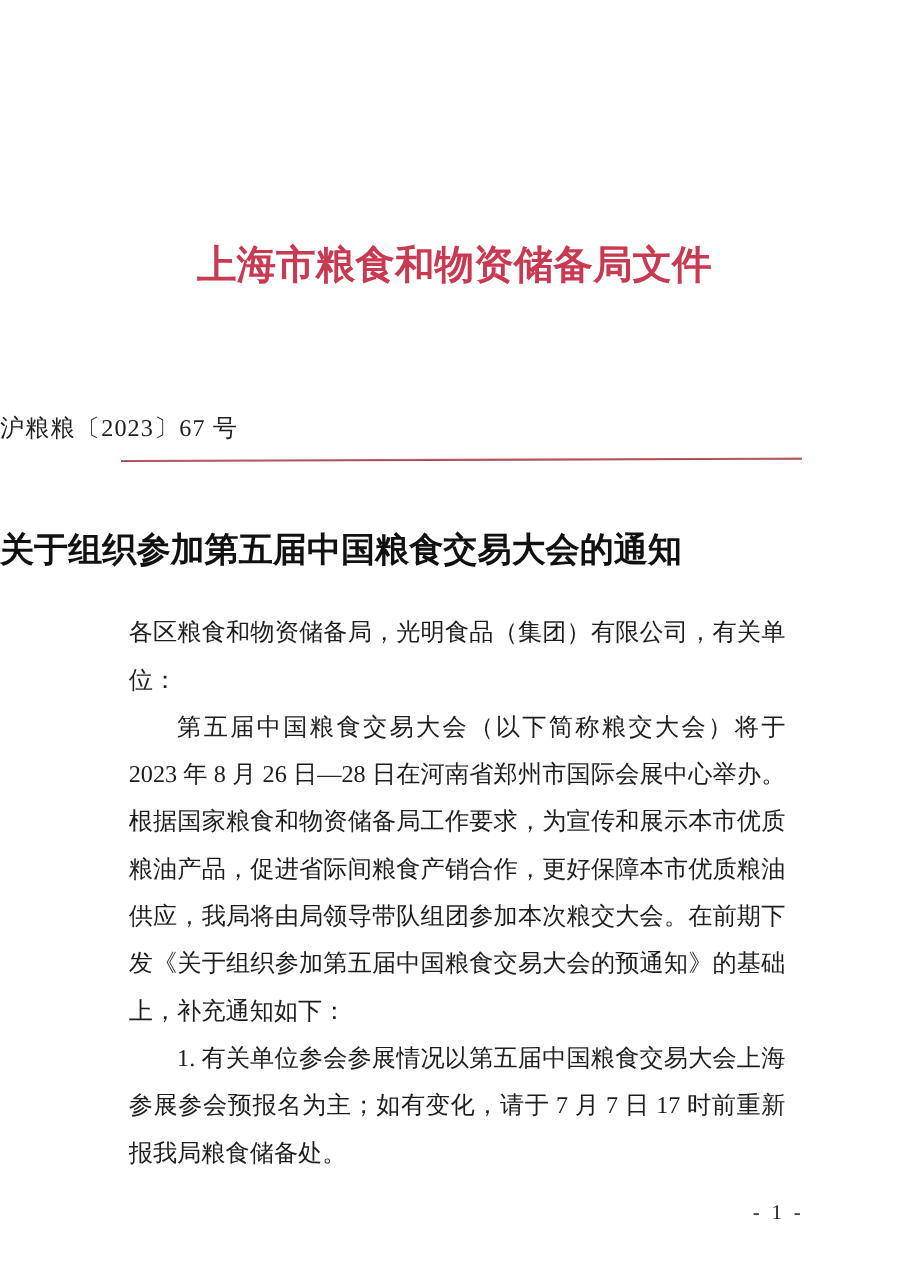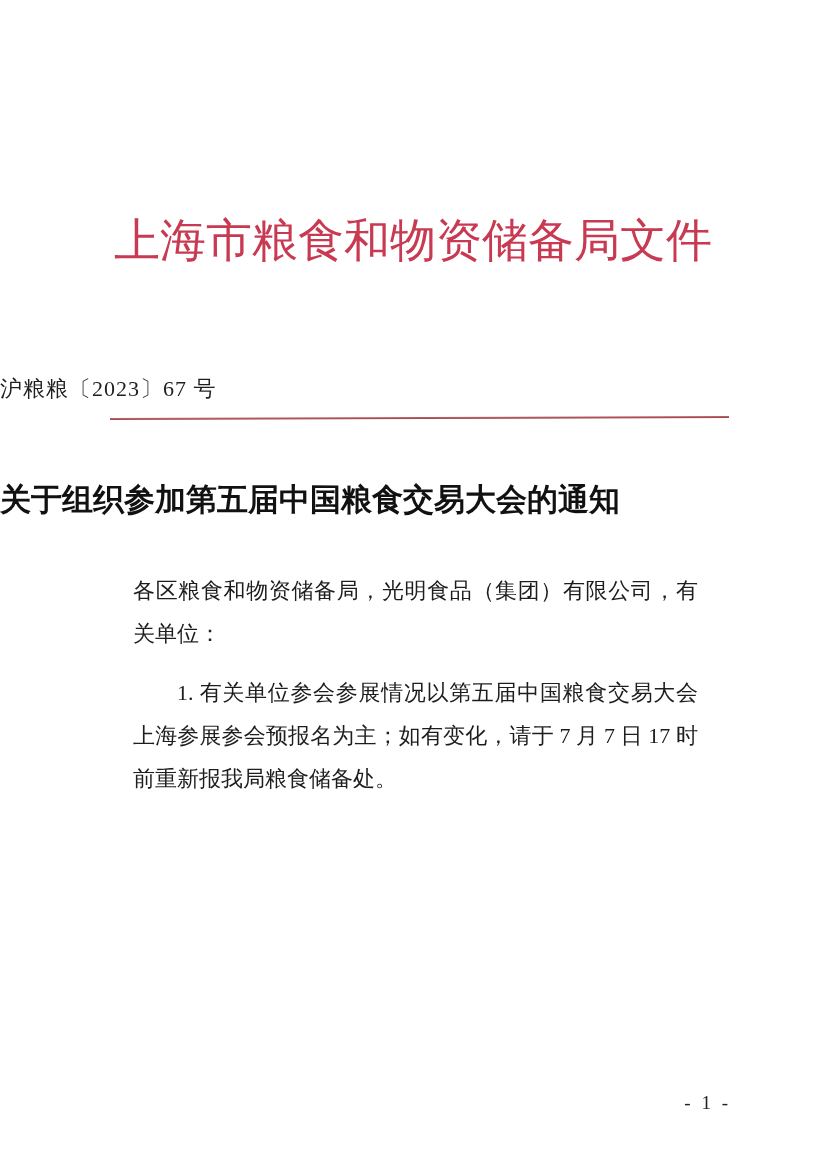--- a/index.html
+++ b/index.html
@@ -16,22 +16,22 @@
     font-family: "Liberation Serif", serif;
   }
   
   .header-title {
     position: absolute;
     top: 208px;
     left: 0;
     width: 100%;
     text-align: center;
     font-family: "Liberation Serif", serif;
-    font-weight: 400;
-    font-size: 46px;
+    font-weight: 700;
+    font-size: 36px;
     line-height: 66px;
     color: #c83a52;
     white-space: nowrap;
   }
   
   .doc-number {
     position: absolute;
     top: 374px;
     left: 0;
     width: 100%;
@@ -70,21 +70,21 @@
     position: absolute;
     top: 553px;
     left: 117px;
     width: 597px;
     font-size: 22px;
     line-height: 43px;
     color: #1d1d1d;
     text-align: justify;
   }
   .body-text p {
-    margin: 16px;
+    margin: 0;
     padding: 0;
   }
   .para {
     text-indent: 2em;
   }
   
   .page-number {
     position: absolute;
     top: 1092px;
     left: 0;
@@ -103,18 +103,19 @@
   <div class="header-title">上海市粮食和物资储备局文件</div>
 
   <div class="doc-number">沪粮粮〔2023〕67 号</div>
 
   <div class="red-rule"></div>
 
   <h1 class="doc-title">关于组织参加第五届中国粮食交易大会的通知</h1>
 
   <div class="body-text">
     <p class="salutation">各区粮食和物资储备局，光明食品（集团）有限公司，有关单位：</p>
+    <p class="para">第五届中国粮食交易大会（以下简称粮交大会）将于 2023 年 8 月 26 日—28 日在河南省郑州市国际会展中心举办。根据国家粮食和物资储备局工作要求，为宣传和展示本市优质粮油产品，促进省际间粮食产销合作，更好保障本市优质粮油供应，我局将由局领导带队组团参加本次粮交大会。在前期下发《关于组织参加第五届中国粮食交易大会的预通知》的基础上，补充通知如下：</p>
     <p class="para">1. 有关单位参会参展情况以第五届中国粮食交易大会上海参展参会预报名为主；如有变化，请于 7 月 7 日 17 时前重新报我局粮食储备处。</p>
   </div>
 
   <div class="page-number">- 1 -</div>
 
 </div>
 
 </body></html>

